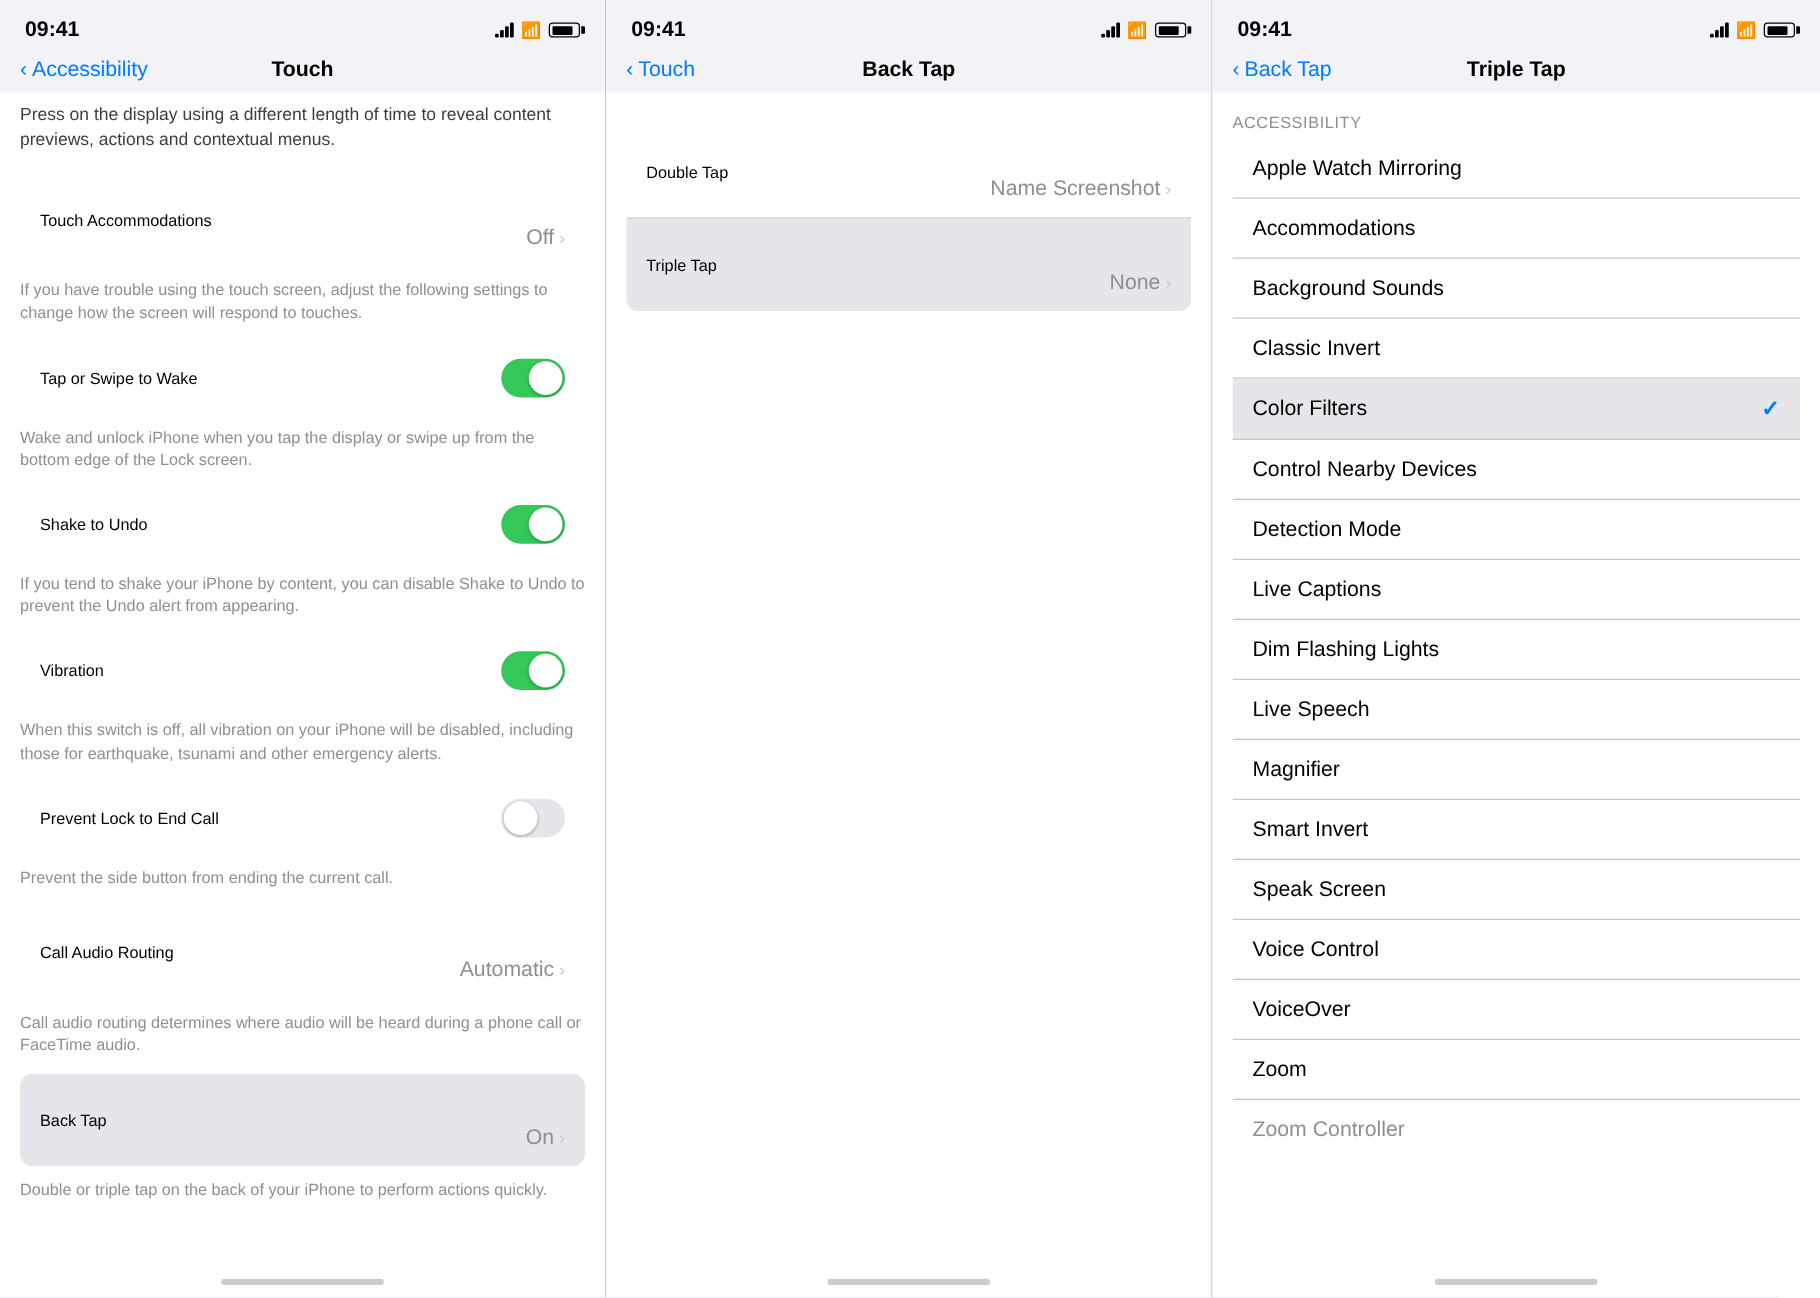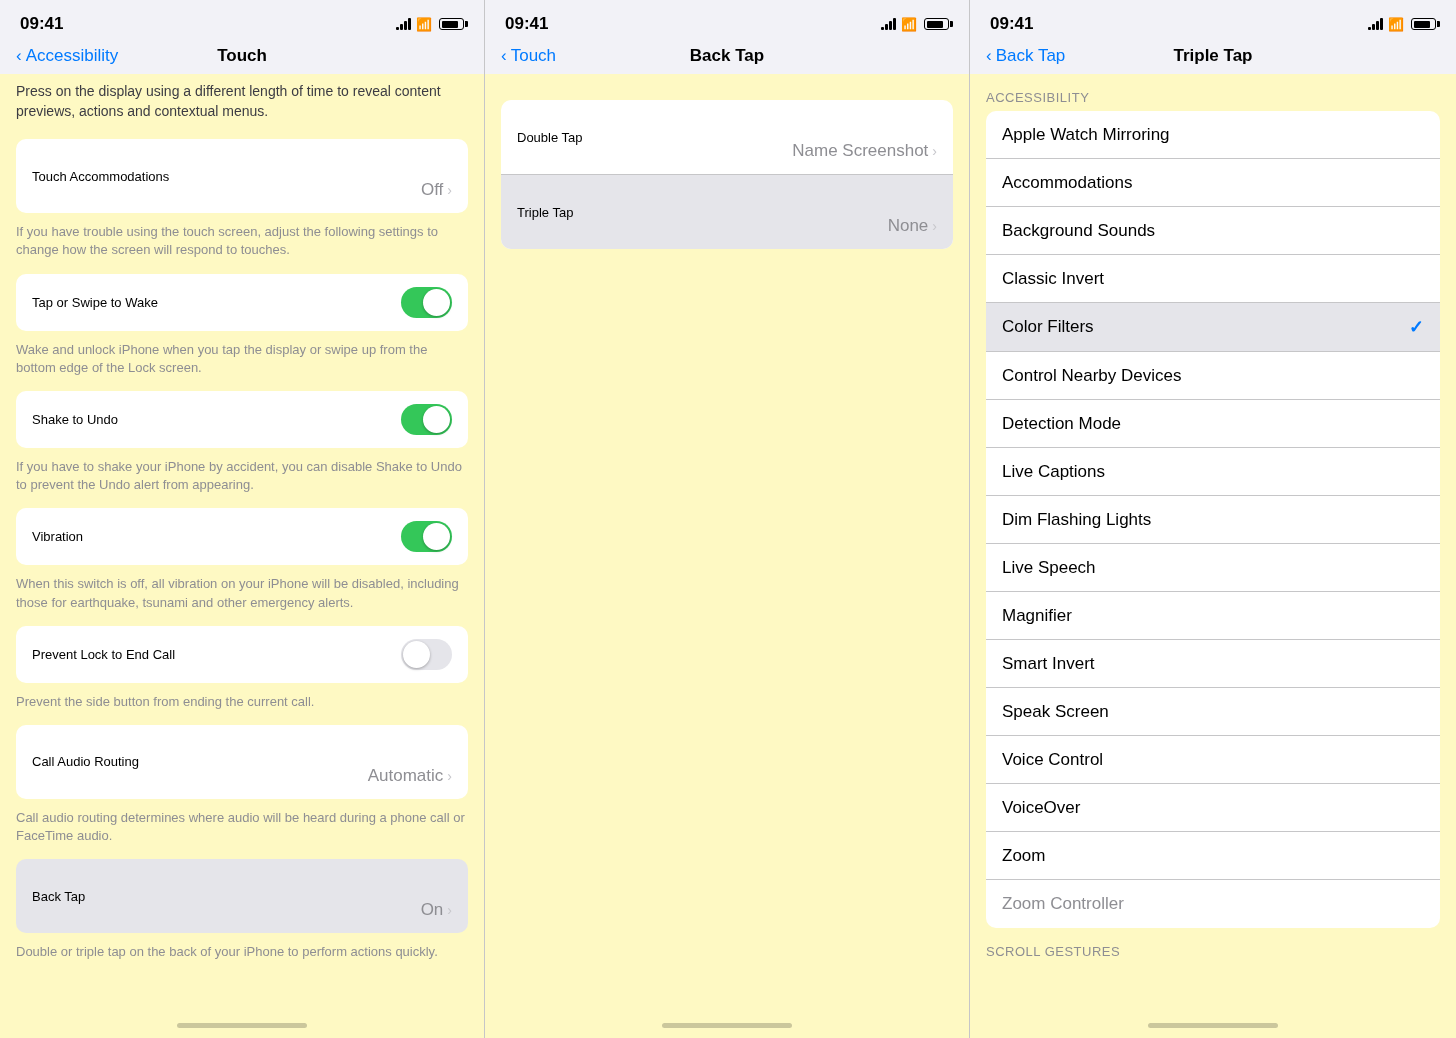--- a/index.html
+++ b/index.html
@@ -8,21 +8,21 @@
       background: #e5e5ea;
       display: flex;
       width: 1456px;
       height: 1038px;
       overflow: hidden;
     }
 
     .phone-panel {
       width: 485px;
       height: 1038px;
-      background: #fef9c3;
+      background: #ffffff;
       display: flex;
       flex-direction: column;
       border-right: 1px solid #c6c6c8;
       overflow: hidden;
     }
 
     .status-bar {
       display: flex;
       justify-content: space-between;
       align-items: center;
@@ -330,21 +330,21 @@
     <p class="description-text">Wake and unlock iPhone when you tap the display or swipe up from the bottom edge of the Lock screen.</p>
 
     <div class="settings-group">
       <div class="settings-row">
         <span class="row-label">Shake to Undo</span>
         <div class="toggle">
           <div class="toggle-knob"></div>
         </div>
       </div>
     </div>
-    <p class="description-text">If you have to shake your iPhone by accident, you can disable Shake to Undo to prevent the Undo alert from appearing.</p>
+    <p class="description-text">If you tend to shake your iPhone by content, you can disable Shake to Undo to prevent the Undo alert from appearing.</p>
 
     <div class="settings-group">
       <div class="settings-row">
         <span class="row-label">Vibration</span>
         <div class="toggle">
           <div class="toggle-knob"></div>
         </div>
       </div>
     </div>
     <p class="description-text">When this switch is off, all vibration on your iPhone will be disabled, including those for earthquake, tsunami and other emergency alerts.</p>
@@ -509,17 +509,16 @@
         <span class="acc-row-label">VoiceOver</span>
       </div>
       <div class="acc-row">
         <span class="acc-row-label">Zoom</span>
       </div>
       <div class="acc-row" style="border-bottom: none;">
         <span class="acc-row-label" style="color: #8e8e93;">Zoom Controller</span>
       </div>
     </div>
 
-    <p class="section-header">SCROLL GESTURES</p>
   </div>
 
   <div class="home-indicator"></div>
 </div>
 
 </body></html>

